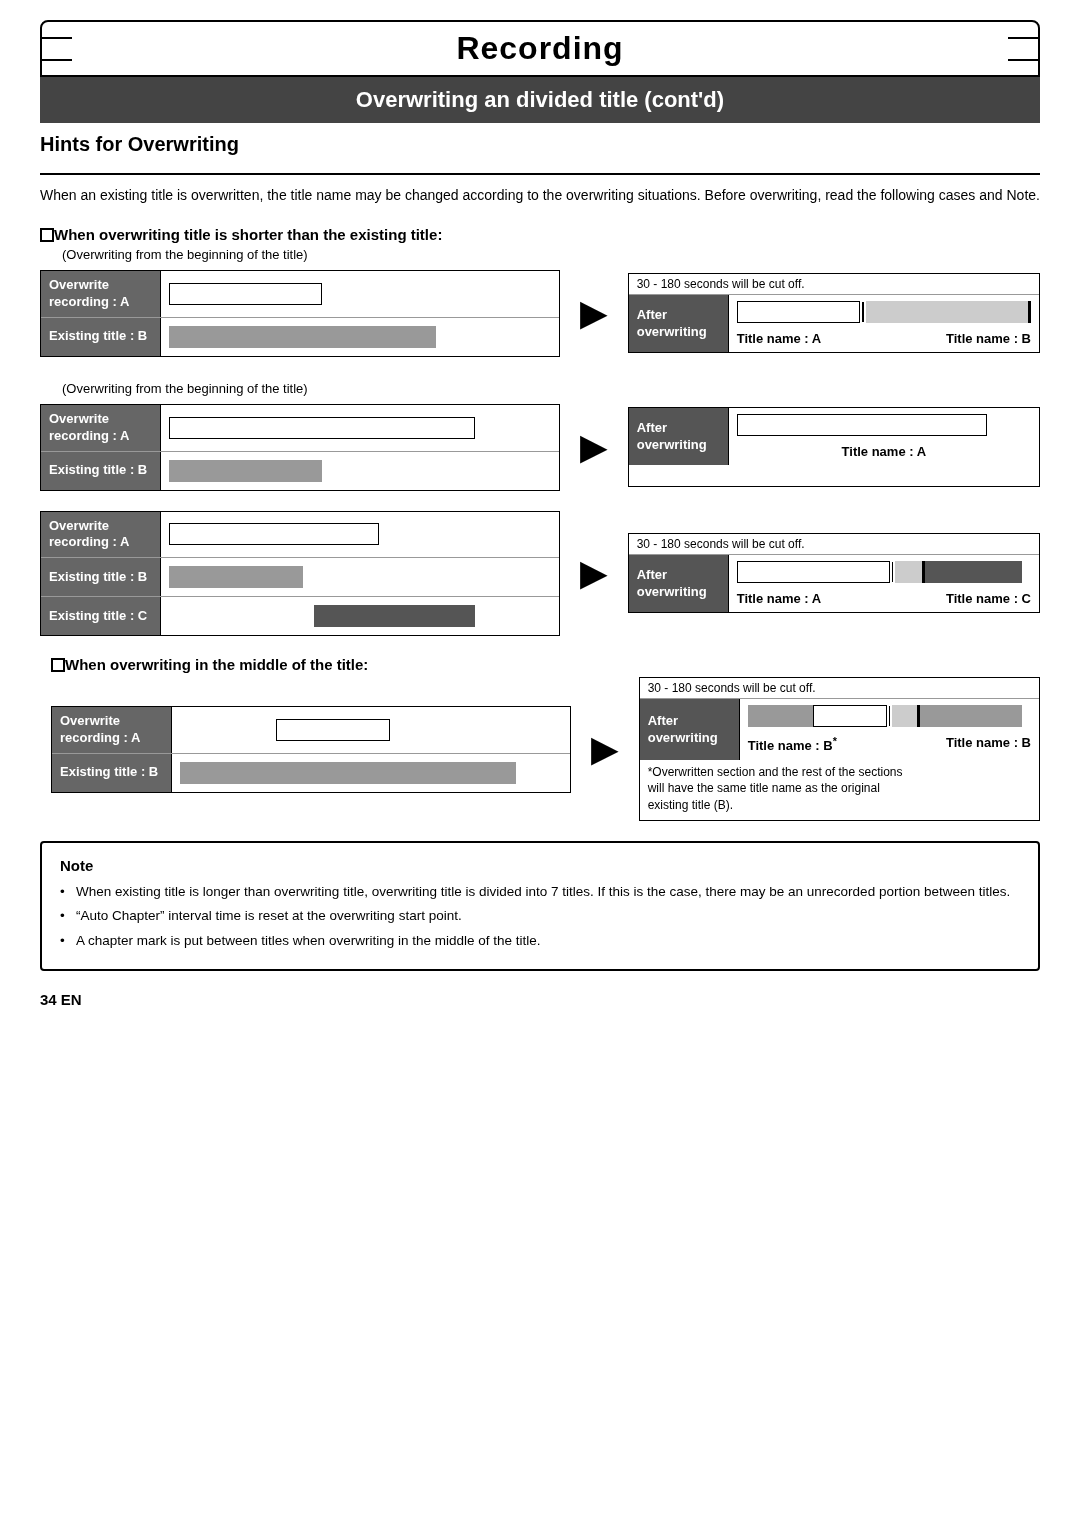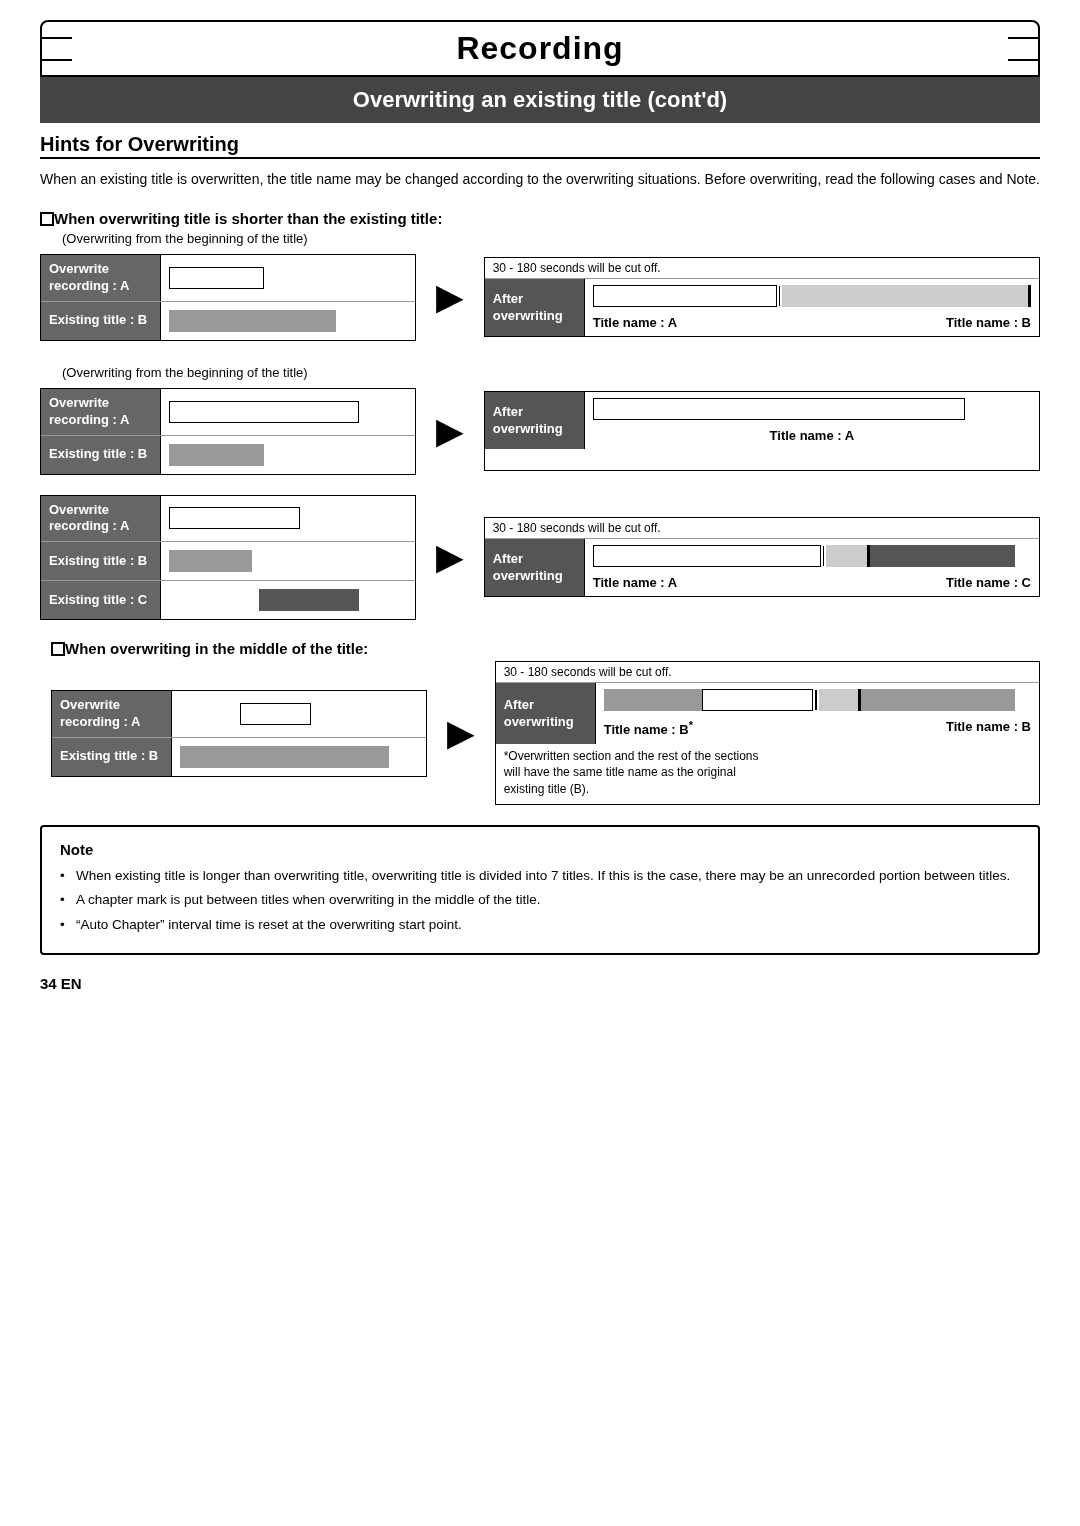--- a/index.html
+++ b/index.html
@@ -50,21 +50,21 @@
       padding: 10px 0;
       font-size: 22px;
       font-weight: bold;
       margin-bottom: 10px;
     }
 
     .hints-title {
       font-size: 20px;
       font-weight: bold;
       border-bottom: 2px solid #000;
-      padding-bottom: 1px;
+      padding-bottom: 17px;
       margin-bottom: 10px;
     }
 
     .intro-text {
       font-size: 14px;
       line-height: 1.5;
       margin-bottom: 20px;
     }
 
     
@@ -93,21 +93,21 @@
     .diagram-row {
       display: flex;
       align-items: center;
       gap: 20px;
       margin-bottom: 20px;
     }
 
     
     .diagram-left {
       border: 1.5px solid #000;
-      width: 376px;
+      width: 520px;
       flex-shrink: 0;
     }
 
     .diagram-cell {
       display: flex;
       align-items: center;
       border-bottom: 1px solid #999;
     }
     .diagram-cell:last-child { border-bottom: none; }
 
@@ -270,21 +270,21 @@
   </style>
 </head>
 <body>
 
 <div>
 
   <div class="page-header">
     <span class="page-title">Recording</span>
   </div>
 
-  <div class="section-header">Overwriting an existing title (cont'd)</div>
+  <div class="section-header">Overwriting an divided title (cont'd)</div>
 
   <div class="hints-title">Hints for Overwriting</div>
 
   <div class="intro-text">When an existing title is overwritten, the title name may be changed according to the overwriting situations. Before overwriting, read the following cases and Note.</div>
 
   <div style="margin-bottom: 24px;">
     <div class="subsection-title">
       <span class="checkbox-icon"></span>
       <span>When overwriting title is shorter than the existing title:</span>
     </div>
@@ -456,20 +456,20 @@
           existing title (B).
         </div>
       </div>
     </div>
   </div>
 
   <div class="note-box">
     <div class="note-title">Note</div>
     <ul class="note-list">
       <li>When existing title is longer than overwriting title, overwriting title is divided into 7 titles. If this is the case, there may be an unrecorded portion between titles.</li>
+      <li>“Auto Chapter” interval time is reset at the overwriting start point.</li>
       <li>A chapter mark is put between titles when overwriting in the middle of the title.</li>
-      <li>“Auto Chapter” interval time is reset at the overwriting start point.</li>
     </ul>
   </div>
 
   <div class="page-footer">34    EN</div>
 
 </div>
 
 </body></html>

